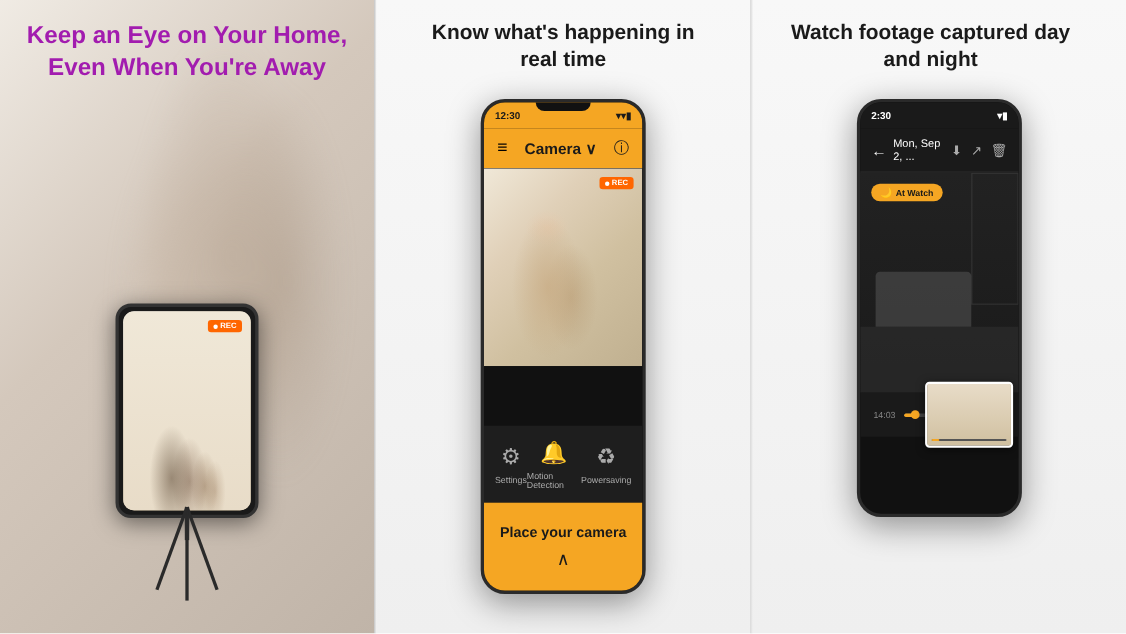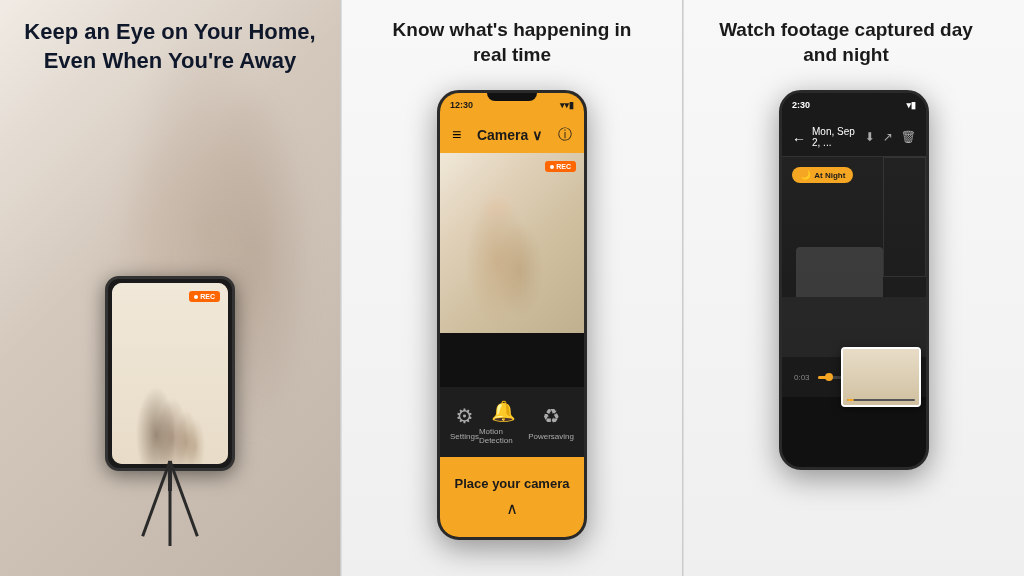--- a/index.html
+++ b/index.html
@@ -40,21 +40,21 @@
     }
 
     .panel-1-text {
       position: absolute;
       top: 18px;
       left: 0;
       right: 0;
       text-align: center;
       font-size: 22px;
       font-weight: 800;
-      color: #0f172a;
+      color: #a21caf;
       line-height: 1.3;
       padding: 0 20px;
     }
 
     
     .tripod-container {
       position: absolute;
       bottom: 20px;
       left: 50%;
       transform: translateX(-50%);
@@ -782,26 +782,26 @@
 
       <div class="night-footage">
         <div class="night-footage-img">
           <div class="night-room"></div>
           <div class="night-sofa"></div>
           <div class="night-floor"></div>
           <div class="night-wall"></div>
         </div>
         <div class="night-badge">
           <span class="night-icon">🌙</span>
-          <span>At Night</span>
+          <span>At Watch</span>
         </div>
       </div>
 
       <div class="timeline-section">
-        <span class="timeline-time-start">0:03</span>
+        <span class="timeline-time-start">14:03</span>
         <div class="timeline-bar">
           <div class="timeline-progress"></div>
           <div class="timeline-thumb"></div>
         </div>
         <span class="timeline-time-end">0:29</span>
       </div>
 
       <div class="thumbnail-overlay">
         <div class="thumbnail-inner"></div>
         <div class="thumbnail-timeline">

